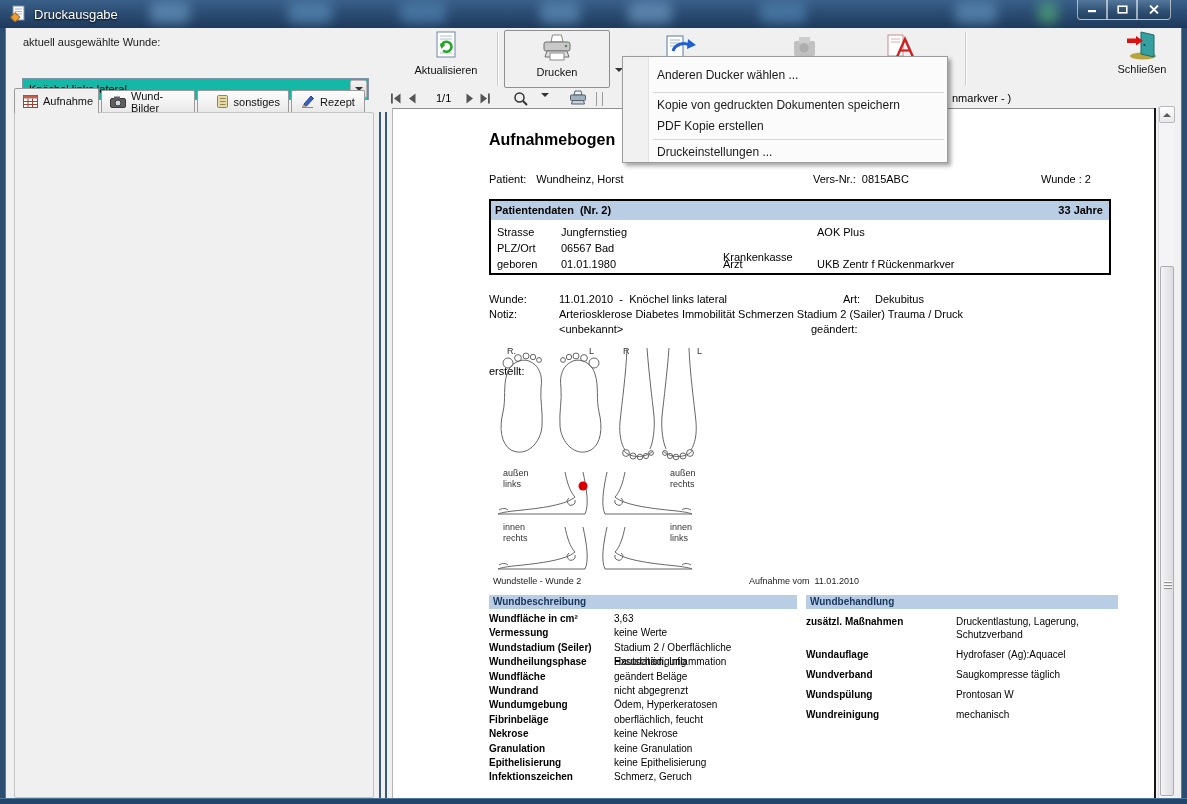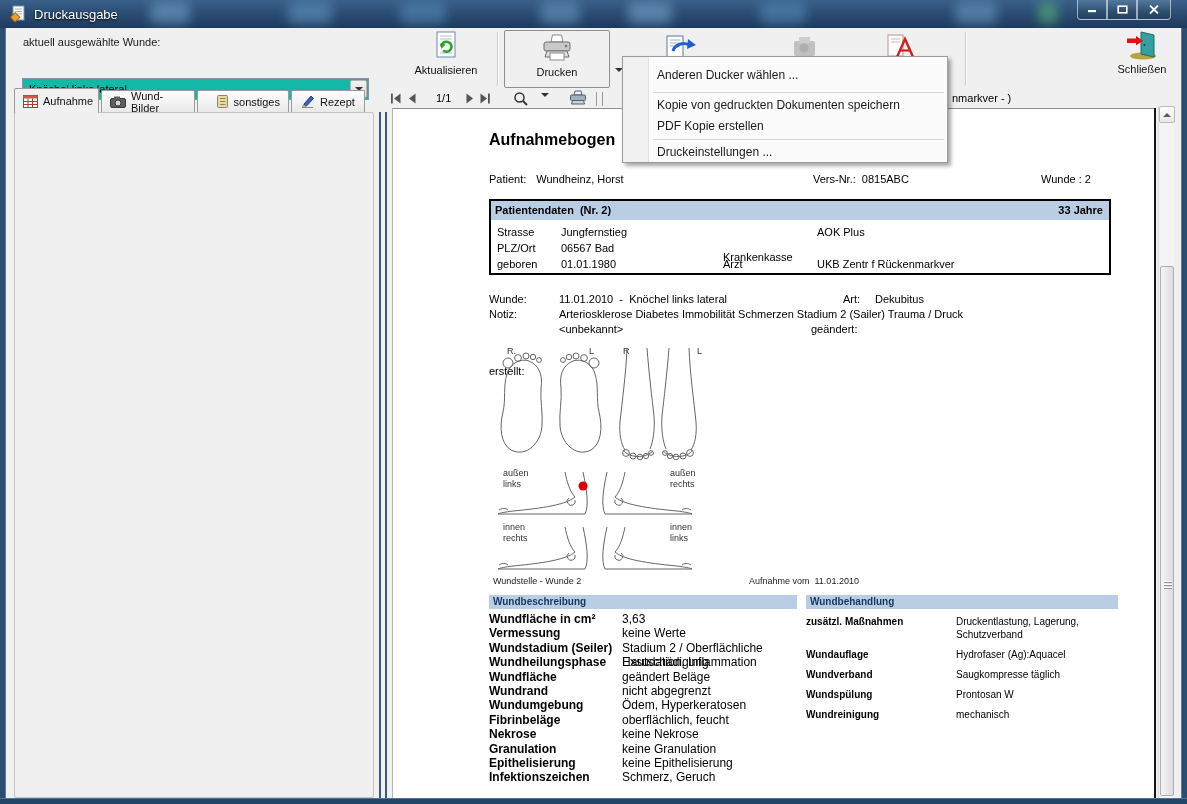--- a/index.html
+++ b/index.html
@@ -59,21 +59,21 @@
   .sb-thumb { background:linear-gradient(90deg,#f4f4f6,#dcdce0); border:1px solid #aeaeb2; border-radius:2px; }
   .grip { position:absolute; left:3px; width:8px; height:1px; background:#8f8f93; box-shadow:0 -1px 0 #fff; }
 
   
   .doc { font-size:11px; color:#000; }
   .doc .t { position:absolute; white-space:pre; }
   .bluebar { background:#b9cde5; }
   .pbox { border:2px solid #000; }
   .dochdr { font-weight:bold; font-size:11px; }
   .tbl-h { background:#b9cde5; font-size:10px; font-weight:bold; color:#17365d; padding-left:4px; line-height:14px; }
-  .drow { display:flex; height:14.4px; line-height:14.4px; font-size:12px;gap:8px; }
+  .drow { display:flex; height:14.4px; line-height:14.4px; font-size:10px; }
   .drow .dlabel { width:125px; font-weight:bold; flex:none; }
   .trow { display:flex; font-size:10px; margin-bottom:7px; }
   .trow .dlabel { width:150px; font-weight:bold; flex:none; line-height:13px; }
   .trow .dval { white-space:pre-line; line-height:13px; }
   .cap { font-size:9px; color:#222; white-space:pre; }
 
   
   .menu { background:#fbfbfb; border:1px solid #9b9b9b; box-shadow:3px 3px 4px rgba(0,0,0,.35); z-index:80; }
   .menu .gutter { position:absolute; left:0; top:0; bottom:0; width:26px; background:#f1f1f1; border-right:1px solid #e2e2e2; }
   .mi { position:absolute; left:0; right:0; padding-left:34px; font-size:12px; color:#1a1a1a; display:flex; align-items:center; }

